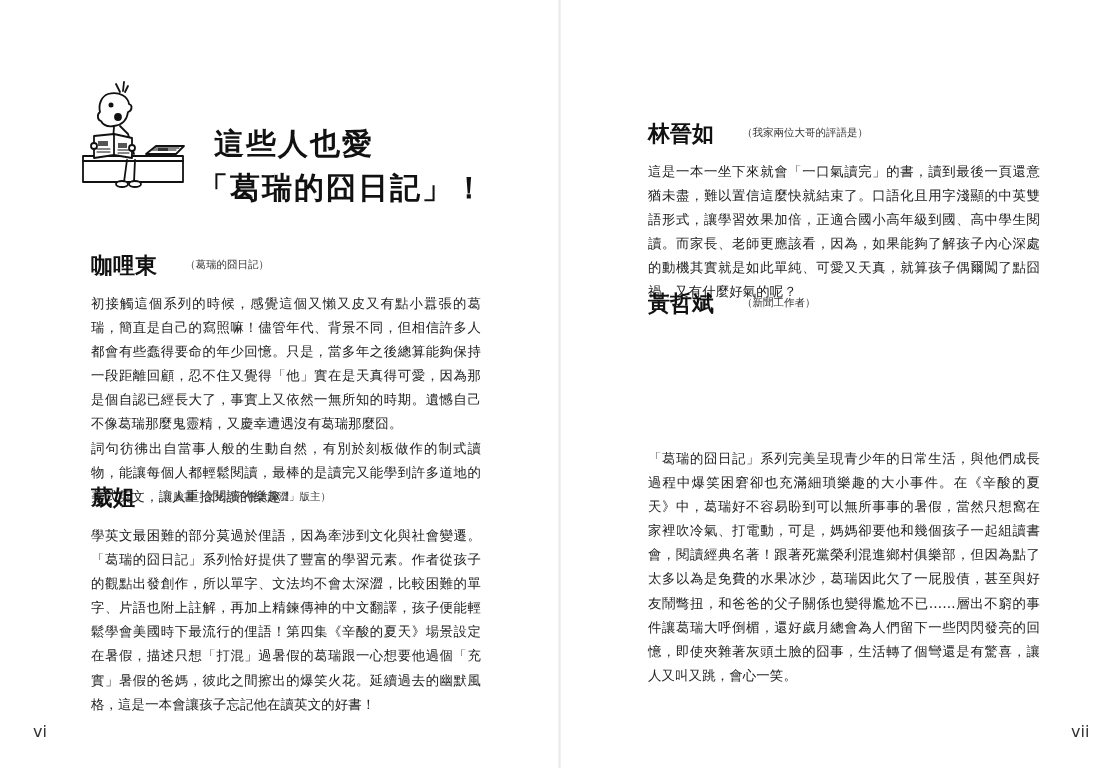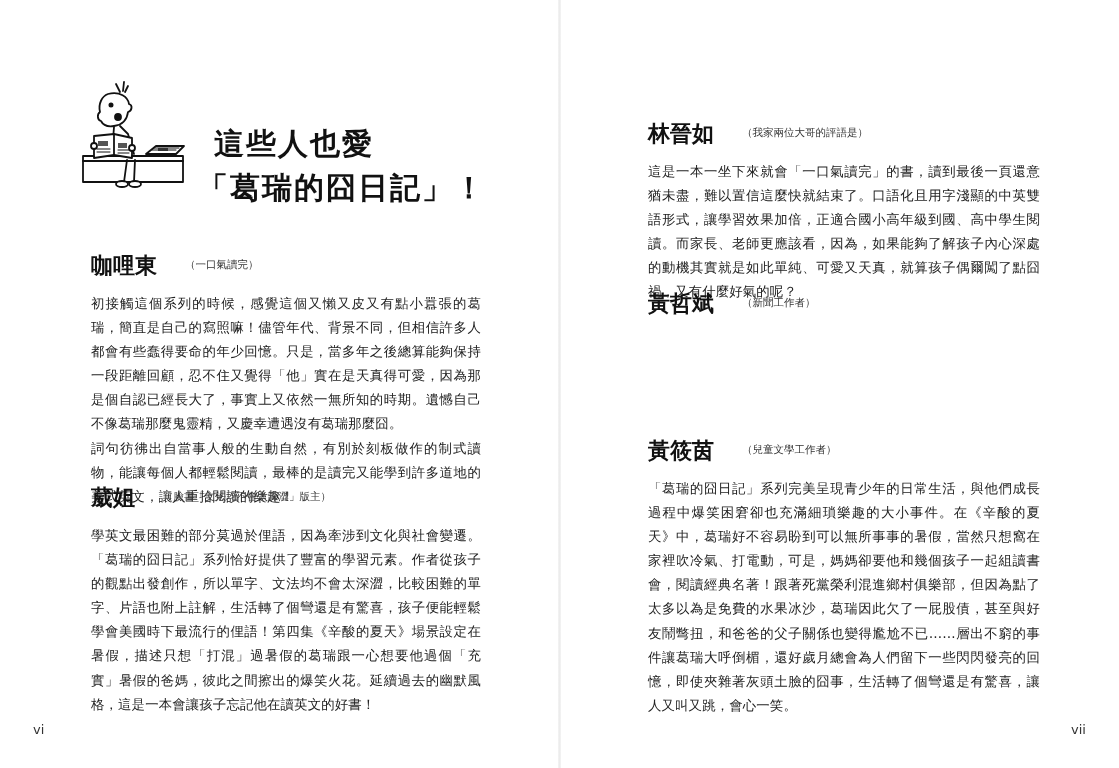--- a/index.html
+++ b/index.html
@@ -18,21 +18,21 @@
 
   .section { position:absolute; }
   .name-row { display:flex; align-items:center; height:30px;gap:24px; }
   .name { font-family:"DejaVu Serif","Liberation Serif",serif; font-weight:bold; font-size:22px;
           color:#111; line-height:28px; }
   .role { font-size:10.5px; color:#333; margin-left:4px; line-height:18px; padding-bottom:2px; }
   .body-text { font-size:13.4px; line-height:24.1px; color:#222; margin-top:12px;
                letter-spacing:0.15px; text-align:justify; }
   .body-text p { margin:0; }
 
-  .pagenum { position:absolute; top:722px; font-size:13px; color:#333; }
+  .pagenum { position:absolute; top:722px; font-size:16px; color:#333; }
 </style>
 </head>
 <body>
 
 <div class="page left-page">
   <div class="illustration">
     <svg width="110" height="112" viewBox="0 0 110 112" fill="none" stroke="#111" stroke-width="1.8" stroke-linejoin="round" stroke-linecap="round">
 
       <rect x="3" y="78" width="100" height="26" fill="#fff"></rect>
       <line x1="3" y1="83" x2="103" y2="83"></line>
@@ -65,35 +65,35 @@
   </div>
 
   <h1 class="title" style="margin:16px;">
     <span>這些人也愛</span>
     <span class="line2">「葛瑞的囧日記」！</span>
   </h1>
 
   <div class="section" style="left:91px; top:250px; width:390px;">
     <div class="name-row">
       <span class="name">咖哩東</span>
-      <span class="role">（一口氣讀完）</span>
+      <span class="role">（葛瑞的囧日記）</span>
     </div>
     <div class="body-text">
       <p>初接觸這個系列的時候，感覺這個又懶又皮又有點小囂張的葛瑞，簡直是自己的寫照嘛！儘管年代、背景不同，但相信許多人都會有些蠢得要命的年少回憶。只是，當多年之後總算能夠保持一段距離回顧，忍不住又覺得「他」實在是天真得可愛，因為那是個自認已經長大了，事實上又依然一無所知的時期。遺憾自己不像葛瑞那麼鬼靈精，又慶幸遭遇沒有葛瑞那麼囧。</p>
       <p>詞句彷彿出自當事人般的生動自然，有別於刻板做作的制式讀物，能讓每個人都輕鬆閱讀，最棒的是讀完又能學到許多道地的美式英文，讓人重拾閱讀的樂趣！</p>
     </div>
   </div>
 
   <div class="section" style="left:91px; top:482px; width:390px;">
     <div class="name-row">
       <span class="name">葳姐</span>
       <span class="role">（臉書「文法均不會太深澀」版主）</span>
     </div>
     <div class="body-text">
-      <p>學英文最困難的部分莫過於俚語，因為牽涉到文化與社會變遷。「葛瑞的囧日記」系列恰好提供了豐富的學習元素。作者從孩子的觀點出發創作，所以單字、文法均不會太深澀，比較困難的單字、片語也附上註解，生活轉了個彎還是有驚喜，孩子便能輕鬆學會美國時下最流行的俚語！第四集《辛酸的夏天》場景設定在暑假，描述只想「打混」過暑假的葛瑞跟一心想要他過個「充實」暑假的爸媽，彼此之間擦出的爆笑火花。延續過去的幽默風格，這是一本會讓孩子忘記他在讀英文的好書！</p>
+      <p>學英文最困難的部分莫過於俚語，因為牽涉到文化與社會變遷。「葛瑞的囧日記」系列恰好提供了豐富的學習元素。作者從孩子的觀點出發創作，所以單字、文法均不會太深澀，比較困難的單字、片語也附上註解，再加上精鍊傳神的中文翻譯，孩子便能輕鬆學會美國時下最流行的俚語！第四集《辛酸的夏天》場景設定在暑假，描述只想「打混」過暑假的葛瑞跟一心想要他過個「充實」暑假的爸媽，彼此之間擦出的爆笑火花。延續過去的幽默風格，這是一本會讓孩子忘記他在讀英文的好書！</p>
     </div>
   </div>
 
   <div class="pagenum" style="left:33px;">vi</div>
 </div>
 
 <div class="gutter"></div>
 
 <div class="page right-page">
   <div class="section" style="left:88px; top:118px; width:392px;">
@@ -107,23 +107,19 @@
   </div>
 
   <div class="section" style="left:88px; top:288px; width:392px;">
     <div class="name-row">
       <span class="name">黃哲斌</span>
       <span class="role">（新聞工作者）</span>
     </div>
   </div>
 
   <div class="section" style="left:88px; top:435px; width:392px;">
-    <div class="name-row">
-      <span class="name">黃筱茵</span>
-      <span class="role">（兒童文學工作者）</span>
-    </div>
     <div class="body-text">
       <p>「葛瑞的囧日記」系列完美呈現青少年的日常生活，與他們成長過程中爆笑困窘卻也充滿細瑣樂趣的大小事件。在《辛酸的夏天》中，葛瑞好不容易盼到可以無所事事的暑假，當然只想窩在家裡吹冷氣、打電動，可是，媽媽卻要他和幾個孩子一起組讀書會，閱讀經典名著！跟著死黨榮利混進鄉村俱樂部，但因為點了太多以為是免費的水果冰沙，葛瑞因此欠了一屁股債，甚至與好友鬧彆扭，和爸爸的父子關係也變得尷尬不已……層出不窮的事件讓葛瑞大呼倒楣，還好歲月總會為人們留下一些閃閃發亮的回憶，即使夾雜著灰頭土臉的囧事，生活轉了個彎還是有驚喜，讓人又叫又跳，會心一笑。</p>
     </div>
   </div>
 
   <div class="pagenum" style="left:511px;">vii</div>
 </div>
 
 </body></html>

